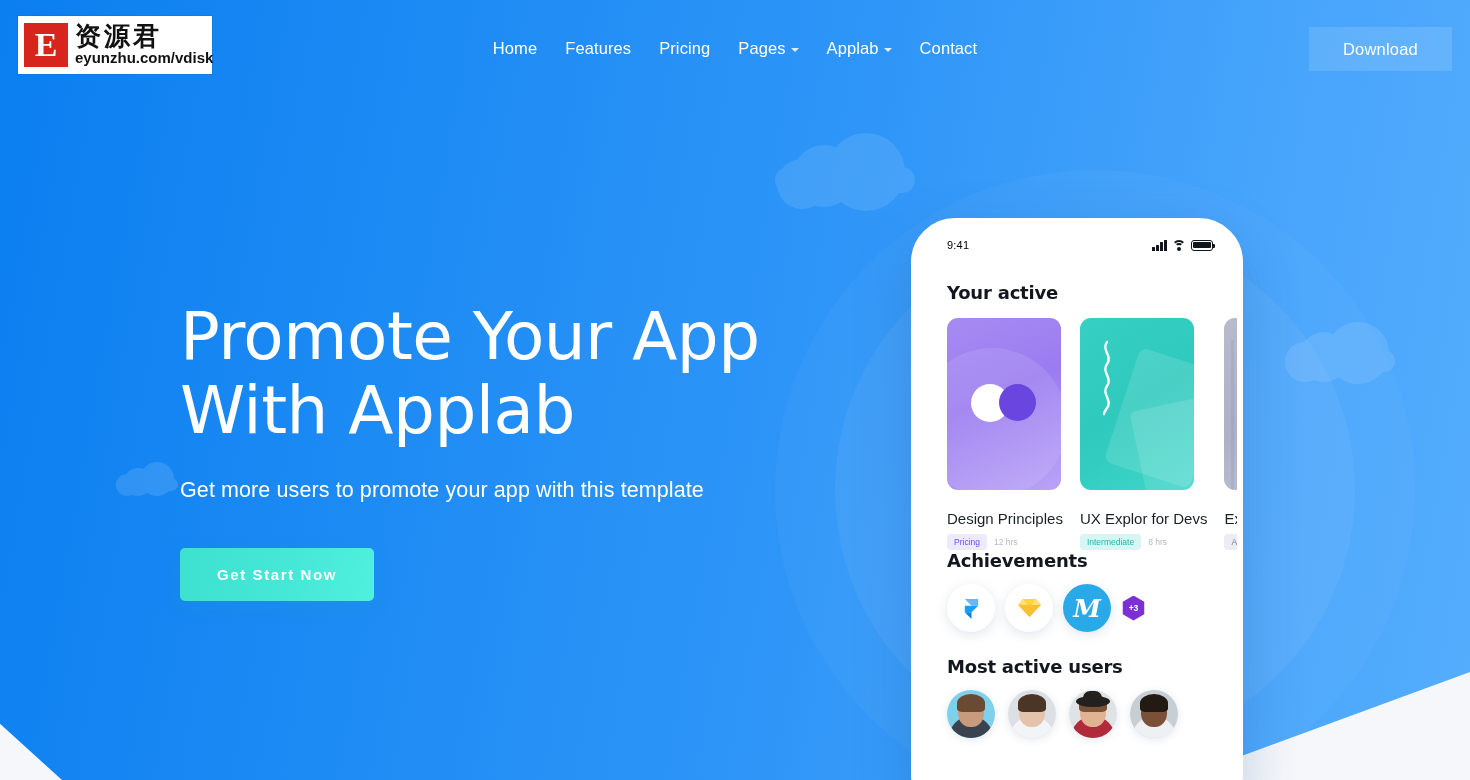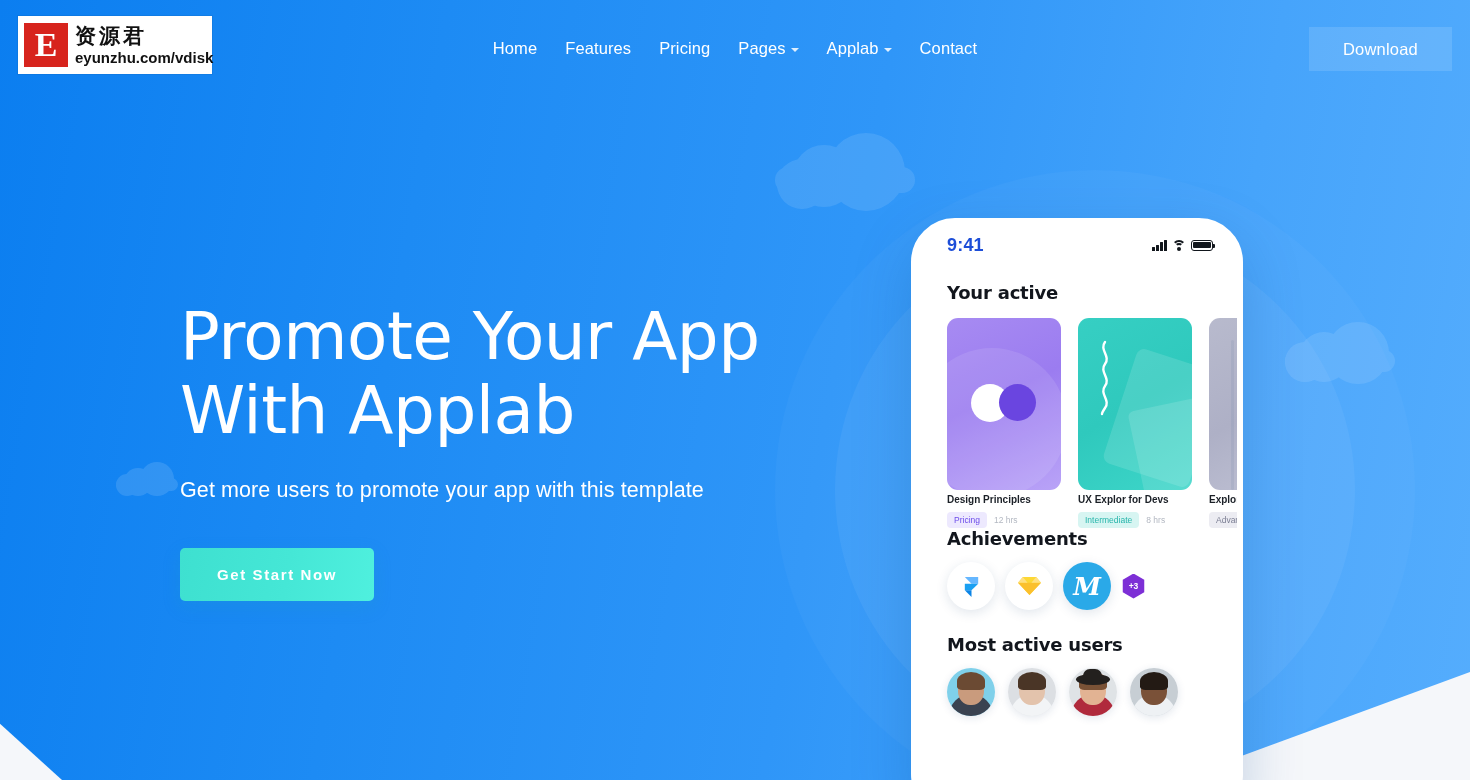--- a/index.html
+++ b/index.html
@@ -88,21 +88,21 @@
   }
   .brand-mark span{
     display:block;width:100%;height:100%;
     background:#d7241d;color:#fff;
     font-family:"Liberation Serif", serif;
     font-weight:bold;font-size:34px;line-height:38px;text-align:center;
   }
   .brand-text{margin-left:7px;display:flex;flex-direction:column;justify-content:center;}
   .brand-cn{
     font-family:"DejaVu Sans", sans-serif;
-    font-size:21px;line-height:23px;color:#111;letter-spacing:3px;font-weight:700;
+    font-size:26px;line-height:23px;color:#111;letter-spacing:3px;font-weight:700;
   }
   .brand-url{
     font-family:"Liberation Sans", sans-serif;
     font-size:15px;line-height:17px;color:#111;font-weight:700;margin-top:1px;
   }
 
   .nav{
     position:absolute;left:0;right:0;top:30px;
     display:flex;justify-content:center;align-items:center;gap:0px;
   }
@@ -176,21 +176,21 @@
   .pb4{position:absolute;right:-9px;top:150px;height:70px;width:4px;background:#eef2f6;border-radius:0 3px 3px 0;}
 
   .screen{
     position:absolute;inset:0;
     background:#ffffff;border-radius:38px;overflow:hidden;
   }
   .statusbar{
     height:36px;display:flex;align-items:center;justify-content:space-between;
     padding:6px 24px 0 30px;
   }
-  .st-time{font-size:18px;font-weight:700;color:#1d4ed8;letter-spacing:.2px;}
+  .st-time{font-size:11px;font-weight:400;color:#000000;letter-spacing:.2px;}
   .st-icons{display:flex;align-items:center;gap:5px;}
   .sig{display:flex;align-items:flex-end;gap:1.5px;height:11px;}
   .sig i{width:2.6px;background:#11161c;border-radius:.5px;display:block;}
   .sig i:nth-child(1){height:4px;}
   .sig i:nth-child(2){height:6px;}
   .sig i:nth-child(3){height:8.5px;}
   .sig i:nth-child(4){height:11px;}
   .wifi{position:relative;width:14px;height:11px;}
   .wifi b{
     position:absolute;left:50%;transform:translateX(-50%);
@@ -244,21 +244,21 @@
     position:absolute;background:rgba(255,255,255,.13);
   }
   .art-teal .s1{width:90px;height:120px;left:40px;top:40px;transform:rotate(18deg);border-radius:8px;}
   .art-teal .s2{width:70px;height:90px;left:58px;top:86px;transform:rotate(-12deg);border-radius:6px;}
   .squig{
     position:absolute;left:18px;top:22px;width:18px;height:76px;
   }
   .art-gray{background:linear-gradient(150deg,#b8bacd 0%,#aeb0c6 50%,#c2c4d6 100%);}
 
   .course-name{
-    margin-top:4px;font-size:10px;color:#1b2027;font-weight:700;
+    margin-top:20px;font-size:15px;color:#1b2027;font-weight:400;
     white-space:nowrap;overflow:hidden;
   }
   .course-meta{margin-top:7px;display:flex;align-items:center;gap:7px;}
   .pill{
     font-size:8.5px;padding:3px 7px;border-radius:4px;font-weight:400;white-space:nowrap;
   }
   .pill-beg{background:#ede9fe;color:#6d4dea;}
   .pill-int{background:#d7f5f2;color:#27b5ab;}
   .pill-adv{background:#ececf2;color:#7c7f94;}
   .hrs{font-size:8.5px;color:#b3b8c2;white-space:nowrap;}

